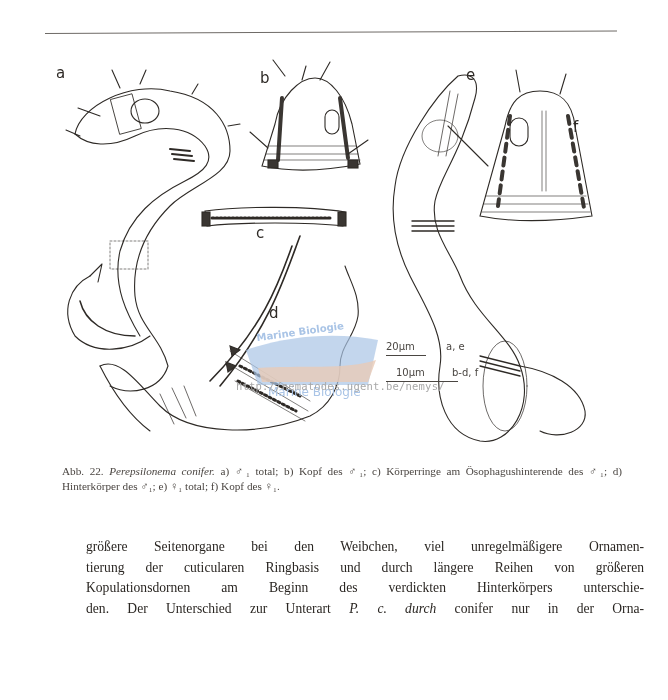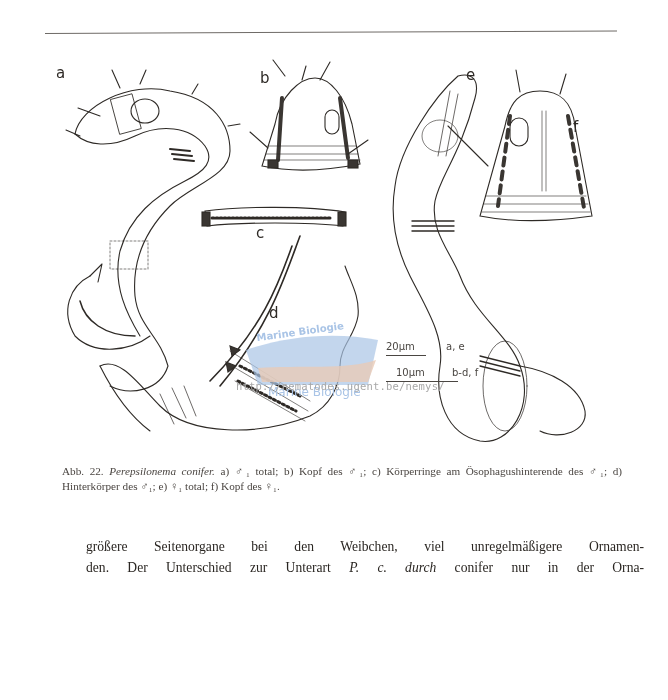--- a/index.html
+++ b/index.html
@@ -117,15 +117,17 @@
   <div class="watermark-url">http://nematodes.ugent.be/nemys/</div>
 
   <div class="caption">
     <span>Abb. 22.</span>
     <i>Perepsilonema conifer.</i>
     <span>a) ♂₁ total; b) Kopf des ♂₁; c) Körperringe am Ösophagushinterende des ♂₁; d) Hinterkörper des ♂₁; e) ♀₁ total; f) Kopf des ♀₁.</span>
   </div>
 
   <div class="body-text">
     <span class="line">größere Seitenorgane bei den Weibchen, viel unregelmäßigere Ornamen-</span>
+    <span class="line">tierung der cuticularen Ringbasis und durch längere Reihen von größeren</span>
+    <span class="line">Kopulationsdornen am Beginn des verdickten Hinterkörpers unterschie-</span>
     <span class="line"><span>den. Der Unterschied zur Unterart </span><i>P. c. durch</i><span> conifer nur in der Orna-</span></span>
   </div>
 </div>
 
 </body></html>

